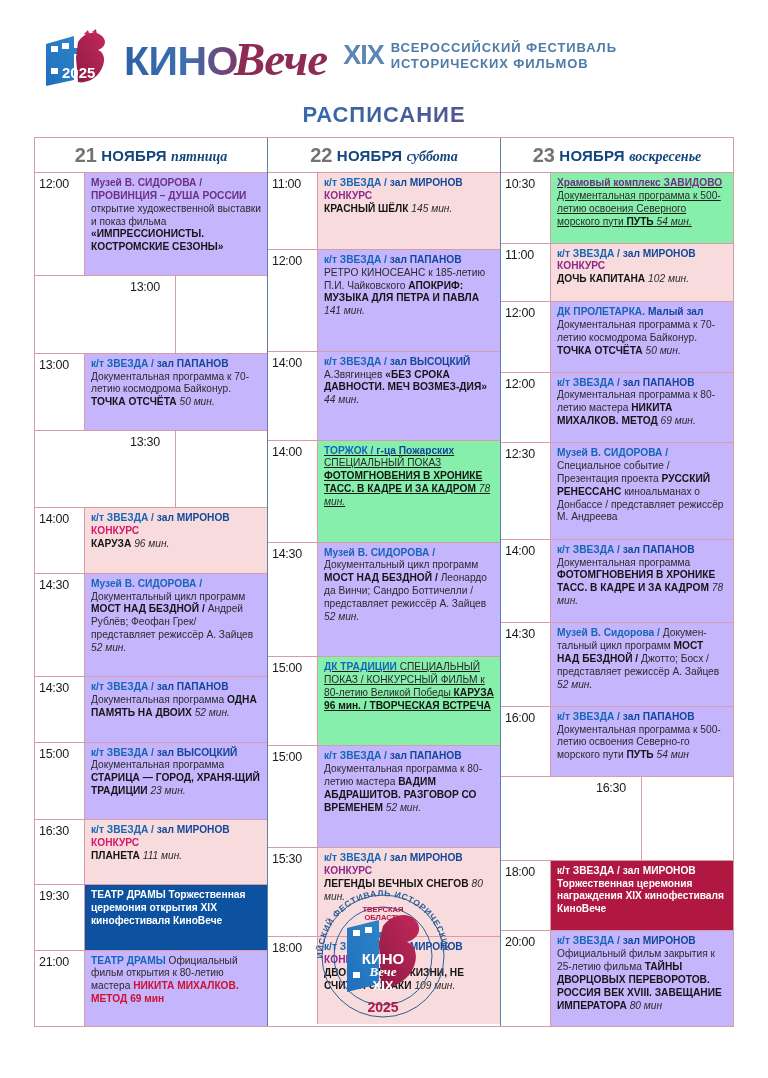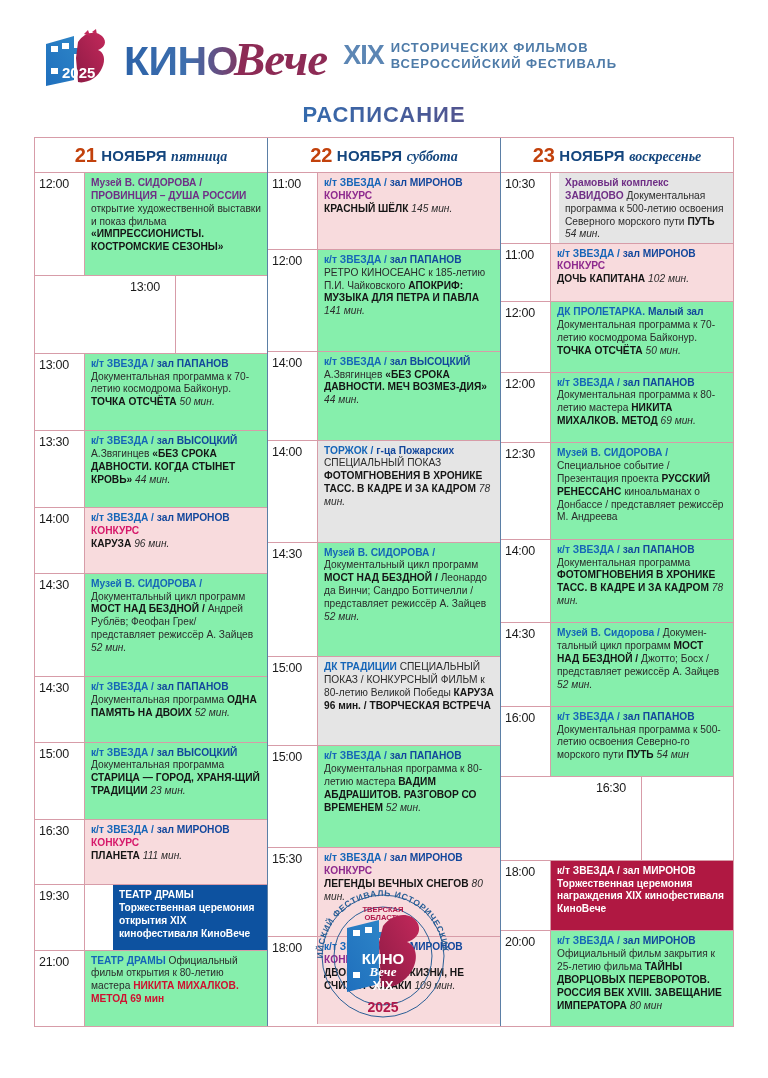--- a/index.html
+++ b/index.html
@@ -108,21 +108,21 @@
 
   .col-head {
     border-bottom: 1px solid #d79ca8;
     padding: 6px 4px 5px 4px;
     text-align: center;
     white-space: nowrap;
   }
   .day-num {
     font-size: 20px;
     font-weight: bold;
-    color: #c2410c;
+    color: #737373;
     vertical-align: -1px;
   }
   .day-mon {
     font-size: 15px;
     font-weight: bold;
     color: #14467e;
     letter-spacing: 0.2px;
   }
   .day-dow {
     font-family: "Liberation Serif", serif;
@@ -153,22 +153,22 @@
   .cell {
     flex: 1 1 auto;
     padding: 4px 5px 5px 6px;
     font-size: 10.2px;
     line-height: 1.26;
     min-width: 0;
   }
 
   
   .tint-pink  { background: #f8dbdd; }
-  .tint-green { background: #e5e5e5; }
-  .tint-plain { background: #86efac; }
+  .tint-green { background: #86efac; text-decoration: underline; }
+  .tint-plain { background: #c4b5fd; }
   .tint-blue  { background: #0d52a0; }
   .tint-crim  { background: #b01842; }
 
   
   .v  { color: #1565b8; font-weight: bold; }        
   .vp { color: #6f2f86; font-weight: bold; }        
   .hall { color: #12479c; font-weight: bold; } 
   .konk { color: #d6186a; font-weight: bold; display:block; }
   .konk-v { color: #8e2a8e; font-weight: bold; display:block; }
   .n  { color: #2b2b2b; font-weight: normal; }      
@@ -216,22 +216,22 @@
       </svg>
     </div>
     <div class="logo-word">
       <span class="logo-kino">КИНО</span>
       <span class="logo-veche">Вече</span>
     </div>
   </div>
   <div class="fest-title">
     <div class="roman">XIX</div>
     <div class="fest-lines">
+      <div>ВСЕРОССИЙСКИЙ ФЕСТИВАЛЬ</div>
       <div>ИСТОРИЧЕСКИХ ФИЛЬМОВ</div>
-      <div>ВСЕРОССИЙСКИЙ ФЕСТИВАЛЬ</div>
     </div>
   </div>
 </div>
 
 <div class="schedule-title">РАСПИСАНИЕ</div>
 
 <div class="table-wrap" id="table">
     <div class="col">
       <div class="col-head"><span class="day-num">21</span><span class="day-mon"> НОЯБРЯ </span><span class="day-dow">пятница</span></div>
       <div class="rows">
@@ -241,21 +241,20 @@
         </div>
         <div class="row" style="height: 76.3636px;">
           <div class="time">13:00</div>
         </div>
         <div class="row" style="height: 76.3636px;">
           <div class="time">13:00</div>
           <div class="cell tint-plain"><span class="v">к/т ЗВЕЗДА /</span> <span class="hall">зал ПАПАНОВ</span> <span class="n">Документальная программа к 70-летию космодрома Байконур.</span> <span class="b">ТОЧКА ОТСЧЁТА</span> <span class="i">50 мин.</span></div>
         </div>
         <div class="row" style="height: 76.3636px;">
           <div class="time">13:30</div>
-          <div class="cell tint-plain"><span class="v">к/т ЗВЕЗДА /</span> <span class="hall">зал ВЫСОЦКИЙ</span> <span class="n">А.Звягинцев</span> <span class="b">«БЕЗ СРОКА ДАВНОСТИ. КОГДА СТЫНЕТ КРОВЬ»</span> <span class="i">44 мин.</span></div>
         </div>
         <div class="row" style="height: 64.3636px;">
           <div class="time">14:00</div>
           <div class="cell tint-pink"><span class="v">к/т ЗВЕЗДА /</span> <span class="hall">зал МИРОНОВ</span> <span class="konk">КОНКУРС</span><span class="b">КАРУЗА</span> <span class="i">96 мин.</span></div>
         </div>
         <div class="row" style="height: 102.364px;">
           <div class="time">14:30</div>
           <div class="cell tint-plain"><span class="v">Музей В. СИДОРОВА /</span> <span class="n">Документальный цикл программ</span> <span class="b">МОСТ НАД БЕЗДНОЙ /</span> <span class="n">Андрей Рублёв; Феофан Грек/ представляет режиссёр А. Зайцев</span> <span class="i">52 мин.</span></div>
         </div>
         <div class="row" style="height: 64.3636px;">
@@ -263,21 +262,21 @@
           <div class="cell tint-plain"><span class="v">к/т ЗВЕЗДА /</span> <span class="hall">зал ПАПАНОВ</span> <span class="n">Документальная программа</span> <span class="b">ОДНА ПАМЯТЬ НА ДВОИХ</span> <span class="i">52 мин.</span></div>
         </div>
         <div class="row" style="height: 76.3636px;">
           <div class="time">15:00</div>
           <div class="cell tint-plain"><span class="v">к/т ЗВЕЗДА /</span> <span class="hall">зал ВЫСОЦКИЙ</span> <span class="n">Документальная программа</span> <span class="b">СТАРИЦА — ГОРОД, ХРАНЯ-ЩИЙ ТРАДИЦИИ</span> <span class="i">23 мин.</span></div>
         </div>
         <div class="row" style="height: 64.3636px;">
           <div class="time">16:30</div>
           <div class="cell tint-pink"><span class="v">к/т ЗВЕЗДА /</span> <span class="hall">зал МИРОНОВ</span> <span class="konk">КОНКУРС</span><span class="b">ПЛАНЕТА</span> <span class="i">111 мин.</span></div>
         </div>
-        <div class="row" style="height: 64.3636px; gap: 28px;">
+        <div class="row" style="height: 64.3636px;">
           <div class="time">19:30</div>
           <div class="cell tint-blue"><span class="w">ТЕАТР ДРАМЫ</span> <span class="wt">Торжественная церемония открытия XIX кинофестиваля КиноВече</span> </div>
         </div>
         <div class="row" style="height: 75.3636px;">
           <div class="time">21:00</div>
           <div class="cell tint-plain"><span class="v">ТЕАТР ДРАМЫ</span> <span class="n">Официальный фильм открытия к 80-летию мастера</span> <span class="red">НИКИТА МИХАЛКОВ. МЕТОД 69 мин</span> </div>
         </div>
       </div>
     </div>
     <div class="col">
@@ -317,21 +316,21 @@
         </div>
         <div class="row" style="height: 86.8889px;">
           <div class="time">18:00</div>
           <div class="cell tint-pink"><span class="v">к/т ЗВЕЗДА /</span> <span class="hall">зал МИРОНОВ</span> <span class="konk-v">КОНКУРС</span><span class="b">ДВОЕ В ОДНОЙ ЖИЗНИ, НЕ СЧИТАЯ СОБАКИ</span> <span class="i">109 мин.</span></div>
         </div>
       </div>
     </div>
     <div class="col">
       <div class="col-head"><span class="day-num">23</span><span class="day-mon"> НОЯБРЯ </span><span class="day-dow">воскресенье</span></div>
       <div class="rows">
-        <div class="row" style="height: 69.5455px; gap: 8px;">
+        <div class="row" style="height: 69.5455px;">
           <div class="time">10:30</div>
           <div class="cell tint-green"><span class="vp">Храмовый комплекс ЗАВИДОВО</span> <span class="n">Документальная программа к 500-летию освоения Северного морского пути</span> <span class="b">ПУТЬ</span> <span class="i">54 мин.</span></div>
         </div>
         <div class="row" style="height: 57.5455px;">
           <div class="time">11:00</div>
           <div class="cell tint-pink"><span class="v">к/т ЗВЕЗДА /</span> <span class="hall">зал МИРОНОВ</span> <span class="konk-v">КОНКУРС</span><span class="b">ДОЧЬ КАПИТАНА</span> <span class="i">102 мин.</span></div>
         </div>
         <div class="row" style="height: 69.5455px;">
           <div class="time">12:00</div>
           <div class="cell tint-plain"><span class="v">ДК ПРОЛЕТАРКА.</span> <span class="hall">Малый зал</span> <span class="n">Документальная программа к 70-летию космодрома Байконур.</span> <span class="b">ТОЧКА ОТСЧЁТА</span> <span class="i">50 мин.</span></div>

